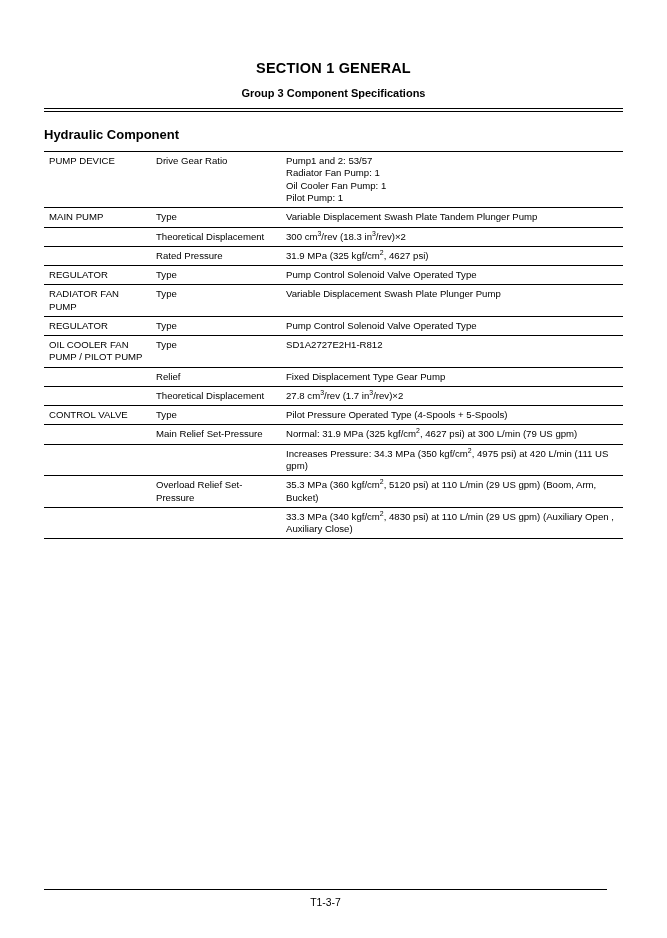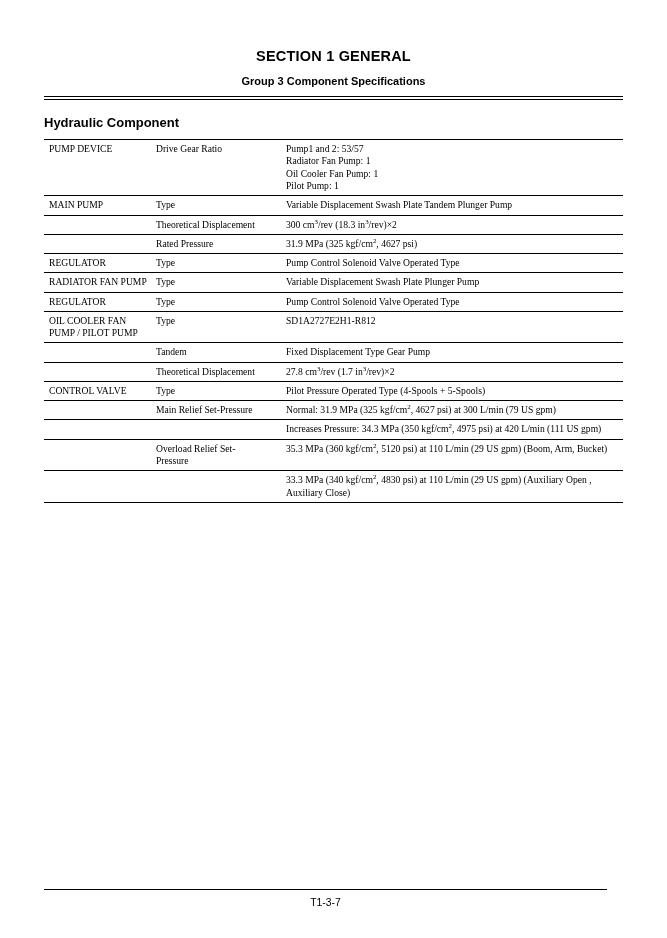--- a/index.html
+++ b/index.html
@@ -15,21 +15,21 @@
     position: relative;
   }
   .page {
     position: relative;
     width: 667px;
     height: 938px;
     box-sizing: border-box;
     padding: 0 44px;
   }
   .header-block {
-    padding-top: 48px;
+    padding-top: 60px;
     text-align: center;
   }
   .doc-title {
     font-size: 14.5px;
     font-weight: bold;
     letter-spacing: 0.2px;
     margin: 0;
   }
   .doc-subtitle {
     font-size: 11px;
@@ -52,21 +52,20 @@
     border-collapse: collapse;
     width: 100%;
     table-layout: fixed;
     font-size: 9.6px;
   }
   table.spec td {
     vertical-align: top;
     padding: 3px 4px 3px 5px;
     line-height: 1.28;
     border: none;
-    font-family: Liberation Serif, serif;
   }
   
   col.c1 { width: 107px; }
   col.c2 { width: 130px; }
   col.c3 { width: 342px; }
 
   
   tr.thick-top > td { border-top: 1.3px solid #000; }
   tr.thin-top > td { border-top: 0.7px solid #000; }
   tr.thick-bottom > td { border-bottom: 1.3px solid #000; }
@@ -153,21 +152,21 @@
           <td class="col2">Type</td>
           <td class="last-cell">Pump Control Solenoid Valve Operated Type</td>
         </tr>
         <tr class="thick-top">
           <td class="col1 first-cell">OIL COOLER FAN<br>PUMP / PILOT PUMP</td>
           <td class="col2">Type</td>
           <td class="last-cell">SD1A2727E2H1-R812</td>
         </tr>
         <tr class="thin-top">
           <td class="col1 first-cell"></td>
-          <td class="col2">Tandem</td>
+          <td class="col2">Relief</td>
           <td class="last-cell">Fixed Displacement Type Gear Pump</td>
         </tr>
         <tr class="thin-top">
           <td class="col1 first-cell"></td>
           <td class="col2">Theoretical Displacement</td>
           <td class="last-cell">27.8 cm<sup>3</sup>/rev (1.7 in<sup>3</sup>/rev)×2</td>
         </tr>
         <tr class="thick-top">
           <td class="col1 first-cell">CONTROL VALVE</td>
           <td class="col2">Type</td>

